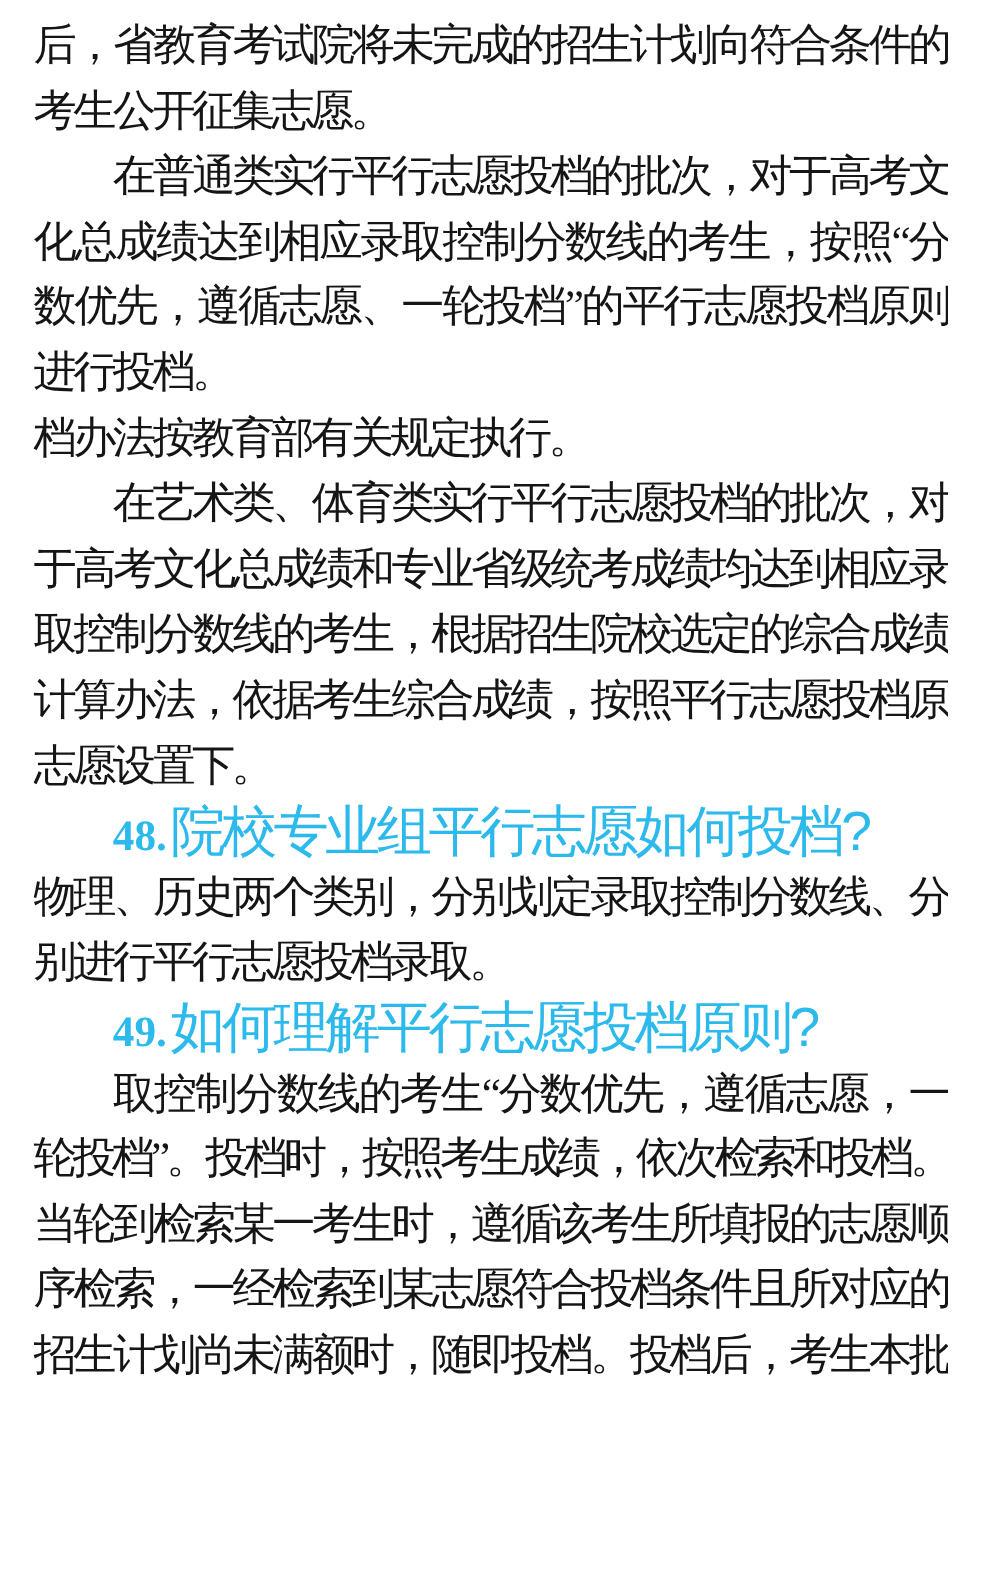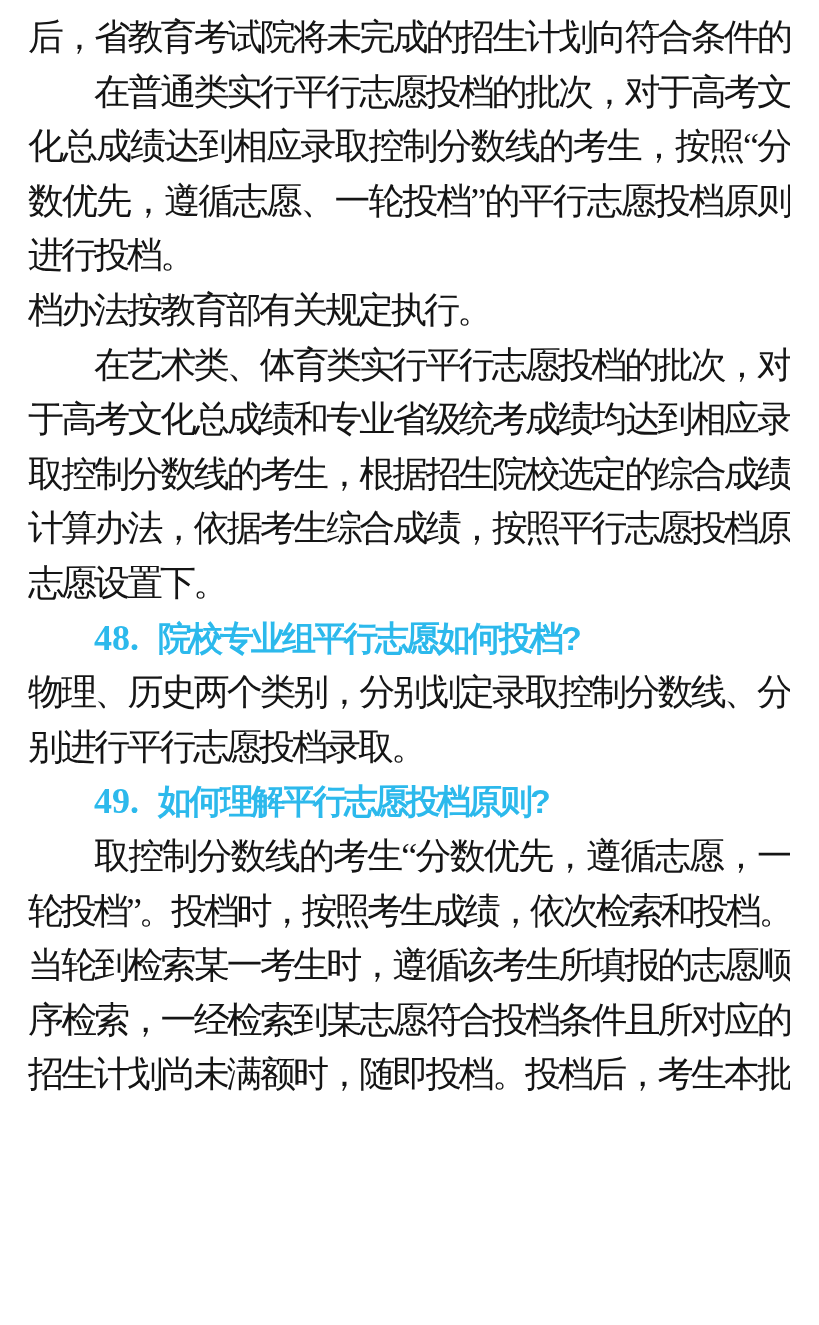--- a/index.html
+++ b/index.html
@@ -33,35 +33,36 @@
   .line.heading{
     color:#2CB9EC;
     letter-spacing:0;
     font-weight:bold;
     text-align:left;
   }
   .heading .qnum{
     font-family:"Liberation Serif","DejaVu Serif",serif;
     font-size:36px;
     font-weight:bold;
-    margin-right:19px;
+    margin-right:3px;
     letter-spacing:0;
   }
   .heading .qtitle{
     font-family:"Liberation Sans","DejaVu Sans",sans-serif;
-    font-size:34px;
-    font-weight:700;
+    font-size:46px;
+    font-weight:400;
     letter-spacing:-3px;
   }
 </style>
 </head>
 <body>
 
 <div class="page">
   <div class="line justify">后，省教育考试院将未完成的招生计划向符合条件的</div>
+  <div class="line">考生公开征集志愿。</div>
   <div class="line justify indent">在普通类实行平行志愿投档的批次，对于高考文</div>
   <div class="line justify">化总成绩达到相应录取控制分数线的考生，按照“分</div>
   <div class="line justify">数优先，遵循志愿、一轮投档”的平行志愿投档原则</div>
   <div class="line">进行投档。</div>
   <div class="line">档办法按教育部有关规定执行。</div>
   <div class="line justify indent">在艺术类、体育类实行平行志愿投档的批次，对</div>
   <div class="line justify">于高考文化总成绩和专业省级统考成绩均达到相应录</div>
   <div class="line justify">取控制分数线的考生，根据招生院校选定的综合成绩</div>
   <div class="line justify">计算办法，依据考生综合成绩，按照平行志愿投档原</div>
   <div class="line">志愿设置下。</div>

